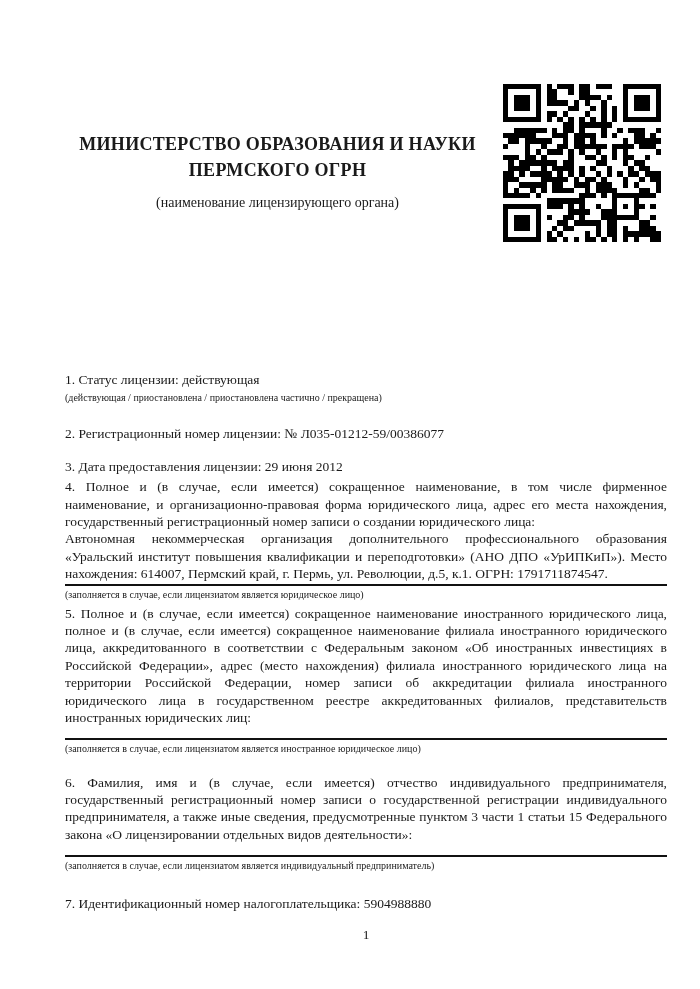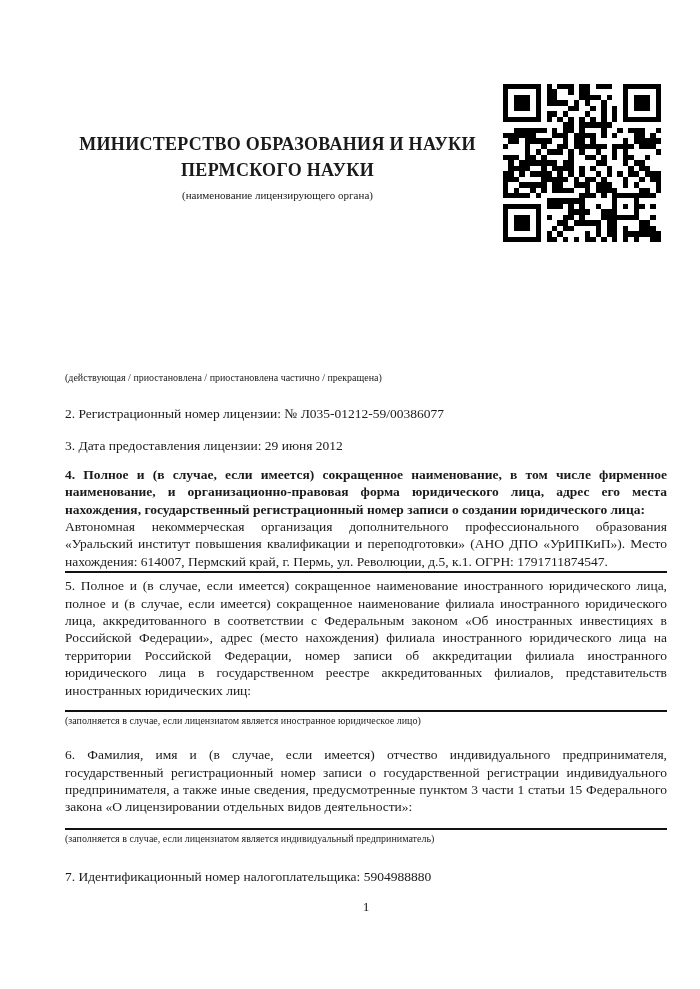--- a/index.html
+++ b/index.html
@@ -11,59 +11,59 @@
     position: relative;
     overflow: hidden;
   }
   .page { position: relative; width: 700px; height: 989px; background: #ffffff; }
 
   .header-block {
     position: absolute; top: 131px; left: 65px; width: 425px;
     text-align: center;
   }
   .ministry-name { font-size: 18px; font-weight: bold; line-height: 26px; letter-spacing: 0.3px; }
-  .ministry-caption { font-size: 11px; margin-top: 6px; }
+  .ministry-caption { font-size: 14px; margin-top: 12px; }
 
   .qr-code { position: absolute; top: 84px; left: 503px; width: 158px; height: 158px; }
   .qr-code svg { display: block; width: 158px; height: 158px; }
 
   .title-block {
     position: absolute; top: 301px; left: 65px; width: 602px;
     text-align: center; font-size: 13.5px; line-height: 18px;
   }
 
   .doc-body {
     position: absolute; top: 368px; left: 65px; width: 602px;
     font-size: 13.5px; line-height: 17.4px;
   }
   .item { margin: 0; }
   .just { text-align: justify; }
   .item-1 { padding-top: 3px; }
   .caption { font-size: 10px; line-height: 13px; text-align: left; }
   .caption-status { width: 490px; margin-top: 3px; }
   .item-2 { margin-top: 21px; }
   .item-3 { margin-top: 15px; }
-  .item-4 { margin-top: 11px; font-weight: bold; }
+  .item-4 { margin-top: 3px; }
   .rule { border: none; border-top: 2px solid #111; height: 0; margin-top: 1px; }
   .rule-5 { margin-top: 11px; }
   .rule-6 { margin-top: 12px; }
   .rule-caption { margin-top: 2px; }
   .item-5 { margin-top: 4px; }
   .item-6 { margin-top: 19px; }
   .item-7 { margin-top: 23px; }
   .page-number { margin-top: 13px; text-align: center; font-size: 13.5px; }
 </style>
 </head>
 <body>
 
 <div class="page">
 
   <div class="header-block">
     <div class="ministry-name">МИНИСТЕРСТВО ОБРАЗОВАНИЯ И НАУКИ</div>
-    <div class="ministry-name">ПЕРМСКОГО НАУКИ</div>
+    <div class="ministry-name">ПЕРМСКОГО ОГРН</div>
     <div class="ministry-caption">(наименование лицензирующего органа)</div>
   </div>
 
   <div class="qr-code">
     <svg id="qr-svg" viewBox="0 0 29 29" shape-rendering="crispEdges" xmlns="http://www.w3.org/2000/svg" aria-hidden="true">
         <rect x="0" y="0" width="29" height="29" fill="#ffffff"></rect>
         <rect x="0" y="0" width="1" height="1" fill="#000000"></rect>
         <rect x="1" y="0" width="1" height="1" fill="#000000"></rect>
         <rect x="2" y="0" width="1" height="1" fill="#000000"></rect>
         <rect x="3" y="0" width="1" height="1" fill="#000000"></rect>
@@ -510,29 +510,31 @@
         <rect x="22" y="28" width="1" height="1" fill="#000000"></rect>
         <rect x="24" y="28" width="1" height="1" fill="#000000"></rect>
         <rect x="27" y="28" width="1" height="1" fill="#000000"></rect>
         <rect x="28" y="28" width="1" height="1" fill="#000000"></rect>
       </svg>
   </div>
 
 
   <div class="doc-body">
 
+    <p class="item item-1">1. Статус лицензии: действующая</p>
     <div class="caption caption-status">(действующая / приостановлена / приостановлена частично / прекращена)</div>
 
     <p class="item item-2">2. Регистрационный номер лицензии: № Л035-01212-59/00386077</p>
 
     <p class="item item-3">3. Дата предоставления лицензии: 29 июня 2012</p>
 
     <p class="item item-4 just">4. Полное и (в случае, если имеется) сокращенное наименование, в том числе фирменное наименование, и организационно-правовая форма юридического лица, адрес его места нахождения, государственный регистрационный номер записи о создании юридического лица:</p>
     <p class="item just">Автономная некоммерческая организация дополнительного профессионального образования «Уральский институт повышения квалификации и переподготовки» (АНО ДПО «УрИПКиП»). Место нахождения: 614007, Пермский край, г. Пермь, ул. Революции, д.5, к.1. ОГРН: 1791711874547.</p>
     <div class="rule"></div>
+    <div class="caption rule-caption">(заполняется в случае, если лицензиатом является юридическое лицо)</div>
 
     <p class="item item-5 just">5. Полное и (в случае, если имеется) сокращенное наименование иностранного юридического лица, полное и (в случае, если имеется) сокращенное наименование филиала иностранного юридического лица, аккредитованного в соответствии с Федеральным законом «Об иностранных инвестициях в Российской Федерации», адрес (место нахождения) филиала иностранного юридического лица на территории Российской Федерации, номер записи об аккредитации филиала иностранного юридического лица в государственном реестре аккредитованных филиалов, представительств иностранных юридических лиц:</p>
     <div class="rule rule-5"></div>
     <div class="caption rule-caption">(заполняется в случае, если лицензиатом является иностранное юридическое лицо)</div>
 
     <p class="item item-6 just">6. Фамилия, имя и (в случае, если имеется) отчество индивидуального предпринимателя, государственный регистрационный номер записи о государственной регистрации индивидуального предпринимателя, а также иные сведения, предусмотренные пунктом 3 части 1 статьи 15 Федерального закона «О лицензировании отдельных видов деятельности»:</p>
     <div class="rule rule-6"></div>
     <div class="caption rule-caption">(заполняется в случае, если лицензиатом является индивидуальный предприниматель)</div>
 
     <p class="item item-7">7. Идентификационный номер налогоплательщика: 5904988880</p>

